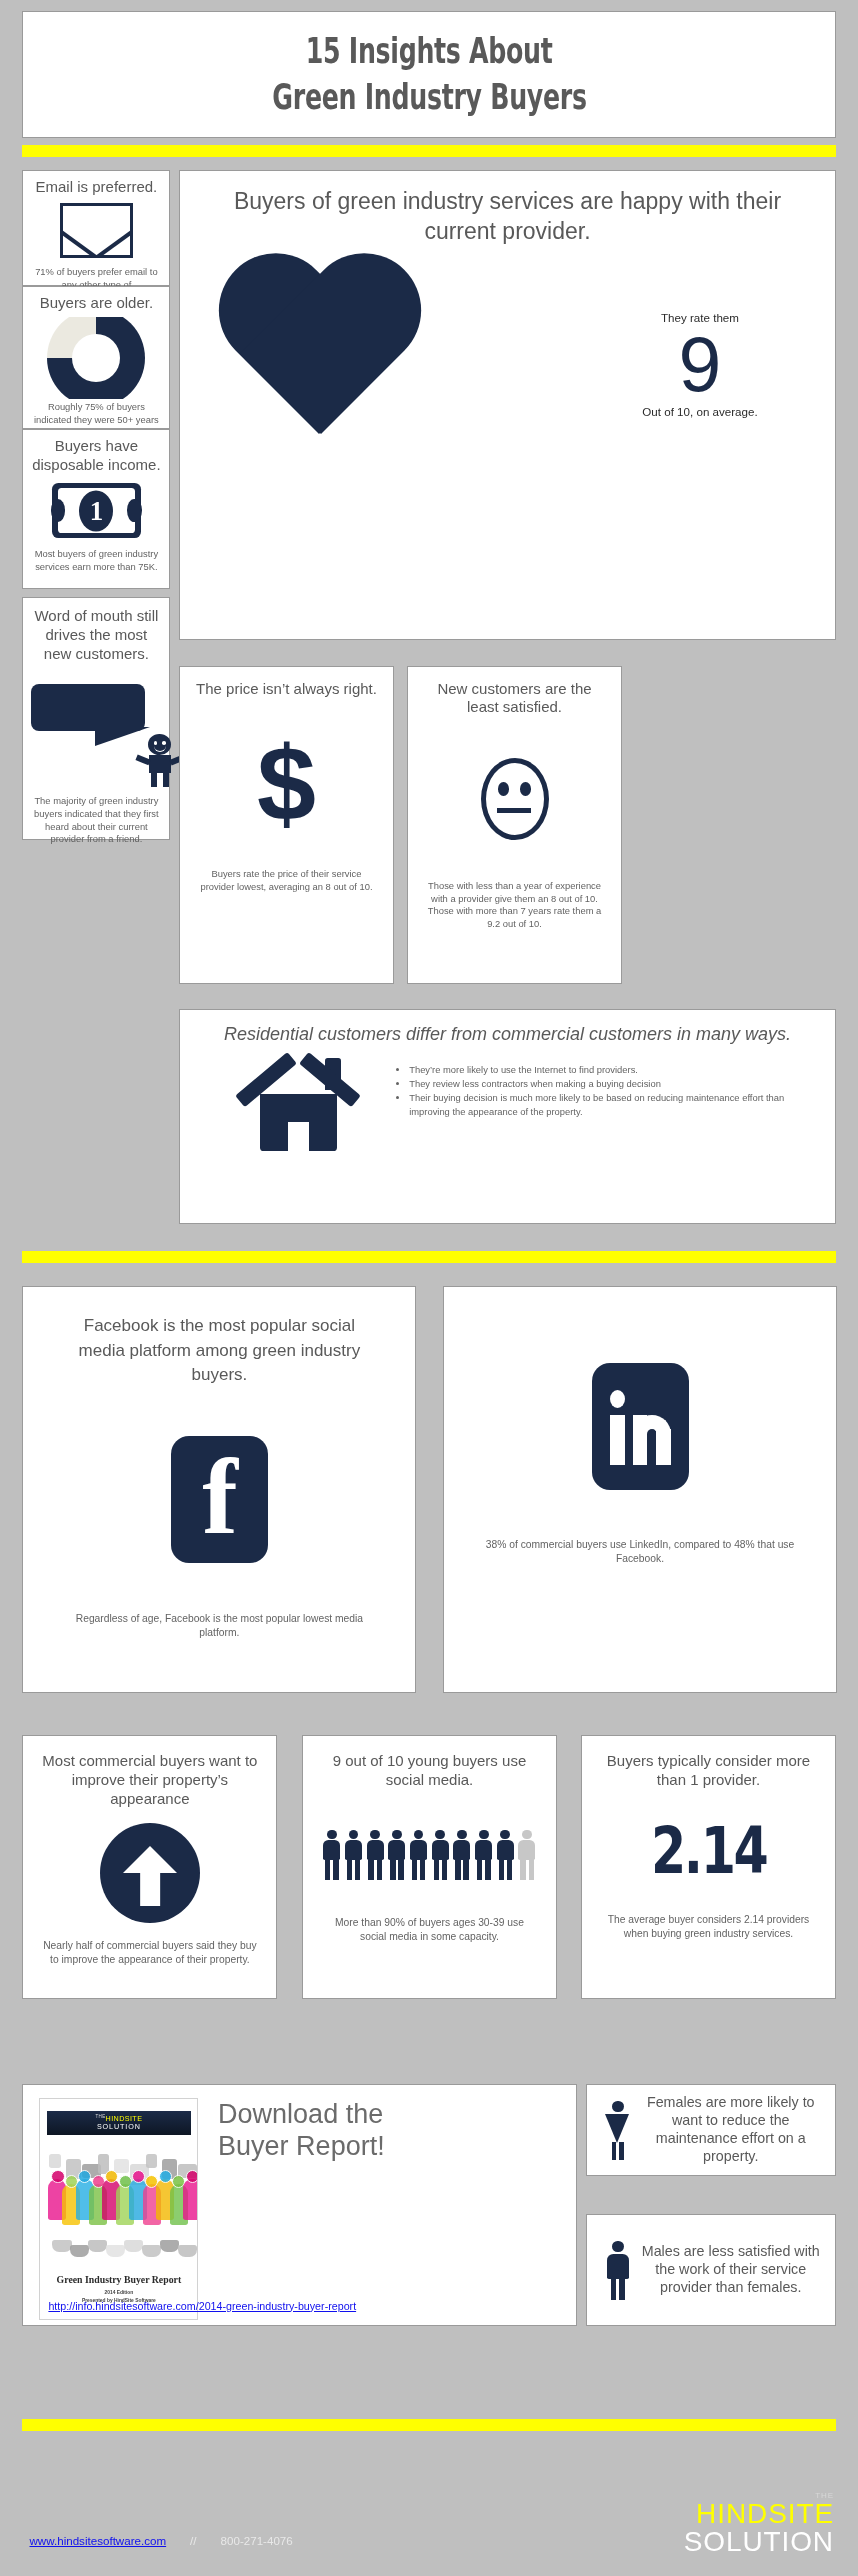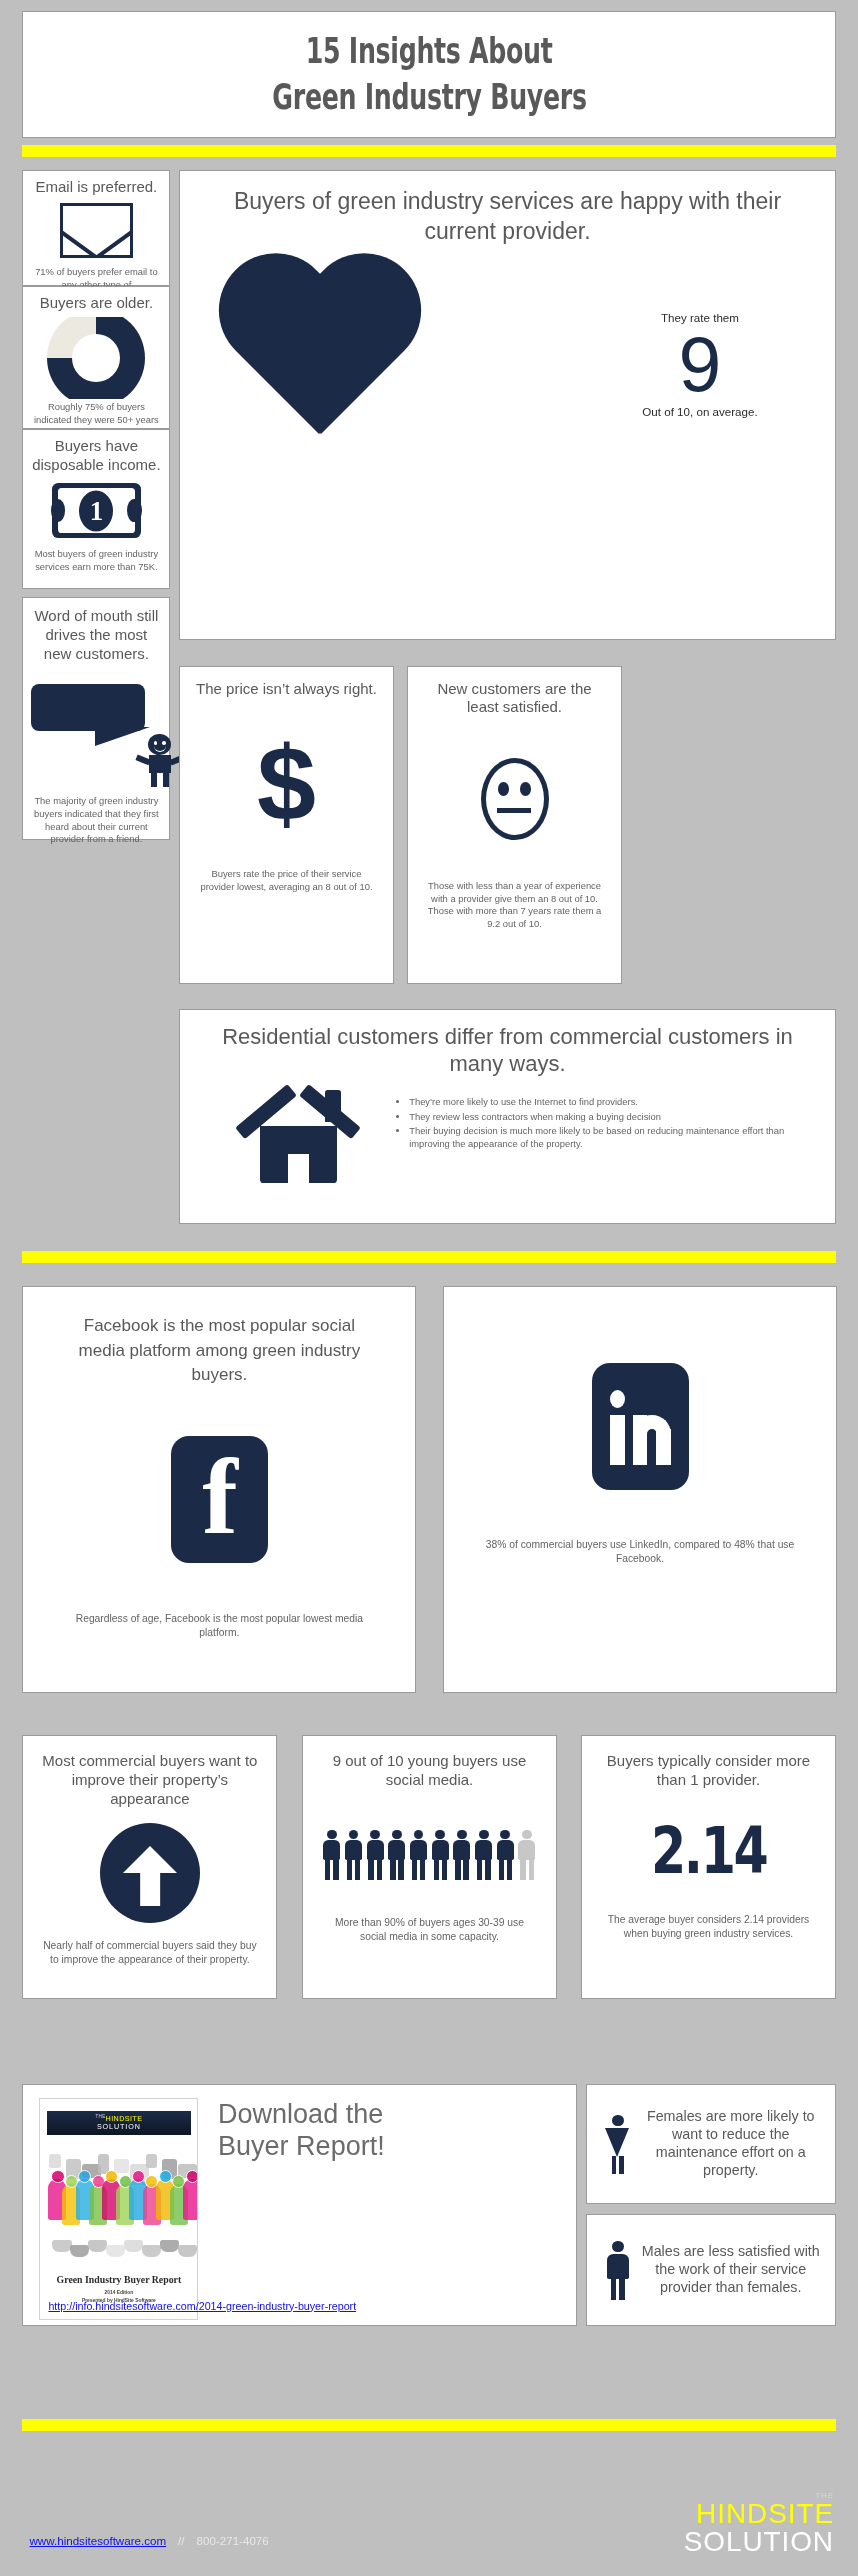--- a/index.html
+++ b/index.html
@@ -307,21 +307,21 @@
     <div class="face">
         <span class="eye l"></span>
         <span class="eye r"></span>
         <span class="mouth"></span>
       </div>
   </div>
   <div class="cap">Those with less than  a year of experience with a provider give them an 8 out of 10. Those with more than  7 years rate them a 9.2 out of 10.</div>
 </div>
 
 <div class="card" style="left:179px; top:1009px; width:657px; height:215px; padding:12.5px 19.7px;">
-  <div class="h-title" style="font-size:22px;">Residential customers differ from commercial customers in many ways.</div>
+  <div class="h-title" style="font-size:18px;font-style:italic;">Residential customers differ from commercial customers in many ways.</div>
   <div style="display:flex; align-items:flex-start; margin-top:12.5px;">
     <div style="width:197px; display:flex; justify-content:center;">
       <div class="house">
         <div class="chimney"></div>
         <div class="roof-l"></div>
         <div class="roof-r"></div>
         <div class="body"></div>
         <div class="door"></div>
       </div>
     </div>
@@ -504,21 +504,21 @@
     <div style="flex:1; padding-left:19.7px;">
       <div style="font-size:27px; color:#6b6b6b; line-height:1.2;">Download the</div>
       <div style="font-size:27px; color:#6b6b6b; line-height:1.2;">Buyer Report!</div>
     </div>
   </div>
   <div style="position:absolute; left:25px; bottom:12.5px;">
     <a class="link" href="#">http://info.hindsitesoftware.com/2014-green-industry-buyer-report</a>
   </div>
 </div>
 
-<div class="card" style="left:586px; top:2084px; width:250px; height:120px; padding:7.2px 12.5px 7.2px 9px;">
+<div class="card" style="left:586px; top:2084px; width:250px; height:92px; padding:7.2px 12.5px 7.2px 9px;">
   <div style="display:flex; align-items:center; height:100%;">
     <div style="width:43px; display:flex; justify-content:center;">
       <div class="fem">
           <span class="hd"></span>
           <span class="skirt"></span>
           <span class="lg1"></span>
           <span class="lg2"></span>
         </div>
     </div>
     <div class="h-title" style="flex:1; font-size:14.3px;">Females are more likely to want to reduce the maintenance effort on a property.</div>
@@ -534,21 +534,21 @@
           <span class="lg1"></span>
           <span class="lg2"></span>
         </div>
     </div>
     <div class="h-title" style="flex:1; font-size:14.3px;">Males are less satisfied with the work of their service provider than females.</div>
   </div>
 </div>
 
 <div class="yellow-bar" id="bar-bot"></div>
 
-<div style="position:absolute; left:29.5px; bottom:29px; display:flex; align-items:flex-start; gap:12px;">
+<div style="position:absolute; left:29.5px; bottom:29px; display:flex; align-items:flex-start; gap:24px;">
   <a class="footer-link" href="#">www.hindsitesoftware.com</a>
   <span class="footer-phone">//</span>
   <span class="footer-phone">800-271-4076</span>
 </div>
 <div class="brand" style="position:absolute; right:25px; bottom:19.7px;">
   <div class="b1">THE</div>
   <div class="b2">HINDSITE</div>
   <div class="b3">SOLUTION</div>
 </div>
 

